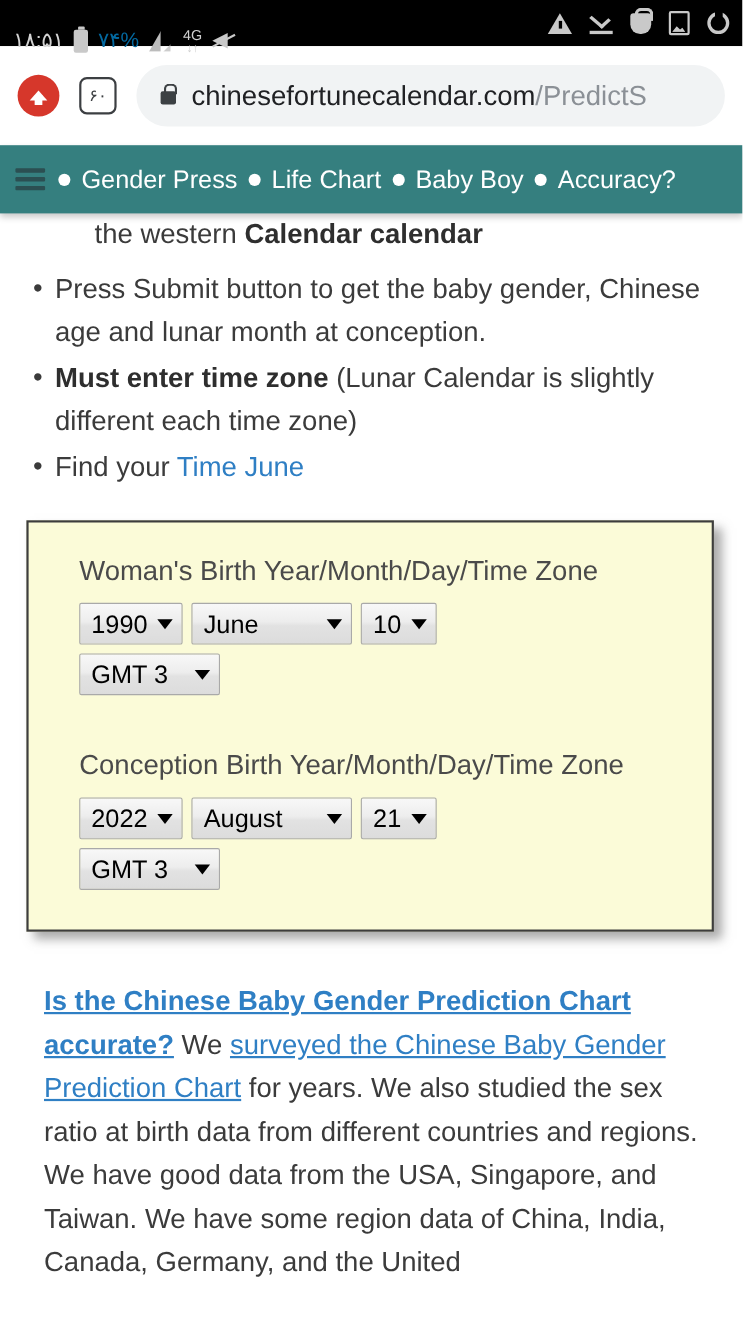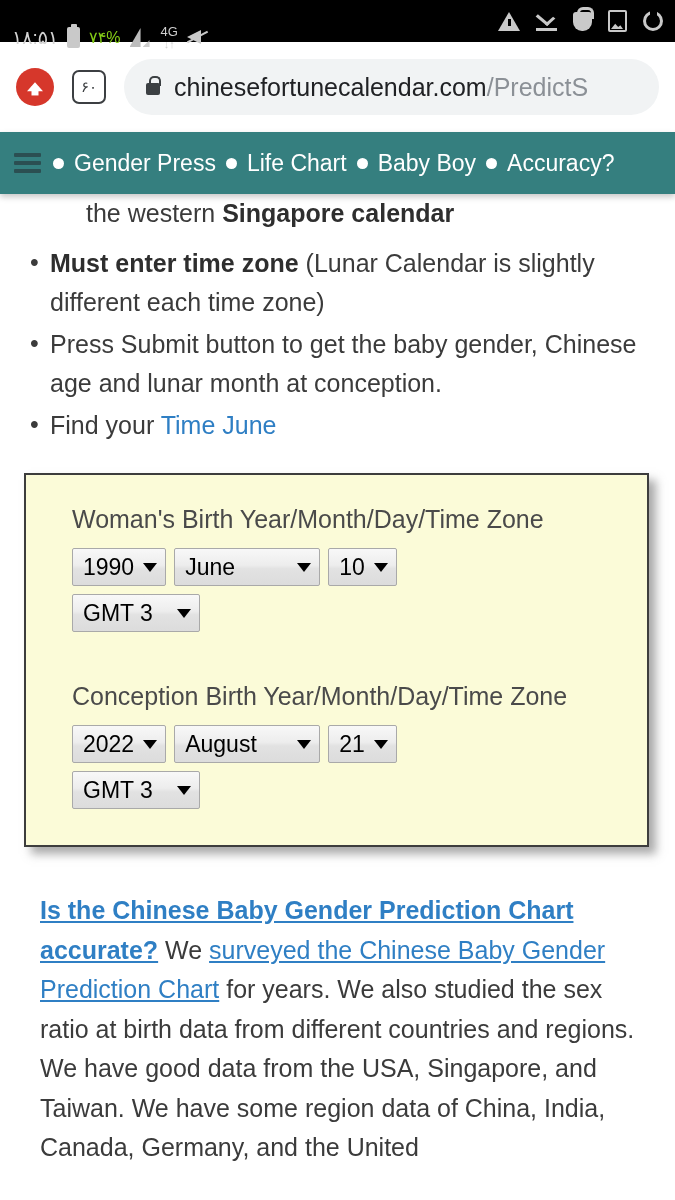--- a/index.html
+++ b/index.html
@@ -15,21 +15,21 @@
     height: 42px;
     background: #000000;
     display: flex;
     align-items: center;
     padding: 0 12px;
     color: #c9c9c9;
   }
   .sb-left { display: flex; align-items: center; gap: 9px; margin-top: 32px; }
   .sb-right { display: flex; align-items: center; gap: 16px; margin-left: auto; }
   .sb-clock { font-size: 19px; color: #d3d3d3; letter-spacing: .5px; }
-  .sb-batt-pct { font-size: 16px; color: #84cc16; letter-spacing: .5px; }
+  .sb-batt-pct { font-size: 19px; color: #0369a1; letter-spacing: .5px; }
   .icon-batt {
     width: 13px; height: 21px; background: #c9c9c9;
     border-radius: 2px; position: relative;
   }
   .icon-batt::before {
     content:""; position:absolute; top:-3px; left:3.5px;
     width:6px; height:3px; background:#c9c9c9; border-radius:1px 1px 0 0;
   }
   .icon-signal { position: relative; width: 22px; height: 20px; }
   .icon-signal .b1, .icon-signal .b2 {
@@ -266,24 +266,24 @@
     <a href="#">Life Chart</a>
     <span class="dot"></span>
     <a href="#">Baby Boy</a>
     <span class="dot"></span>
     <a href="#">Accuracy?</a>
   </div>
 </div>
 
 <div class="page">
   <div class="content">
-    <div class="cont-line"><span>the western </span><b>Singapore calendar</b></div>
+    <div class="cont-line"><span>the western </span><b>Calendar calendar</b></div>
     <ul class="bullets">
+      <li><span>Press Submit button to get the baby gender, Chinese age and lunar month at conception.</span></li>
       <li><b>Must enter time zone</b><span> (Lunar Calendar is slightly different each time zone)</span></li>
-      <li><span>Press Submit button to get the baby gender, Chinese age and lunar month at conception.</span></li>
       <li><span>Find your </span><a class="link" href="#">Time June</a></li>
     </ul>
   </div>
 
   <div class="formwrap">
     <div class="formbox">
 
       <div class="formlabel">Woman's Birth Year/Month/Day/Time Zone</div>
       <div class="selrow">
         <div class="sel sel-year">

